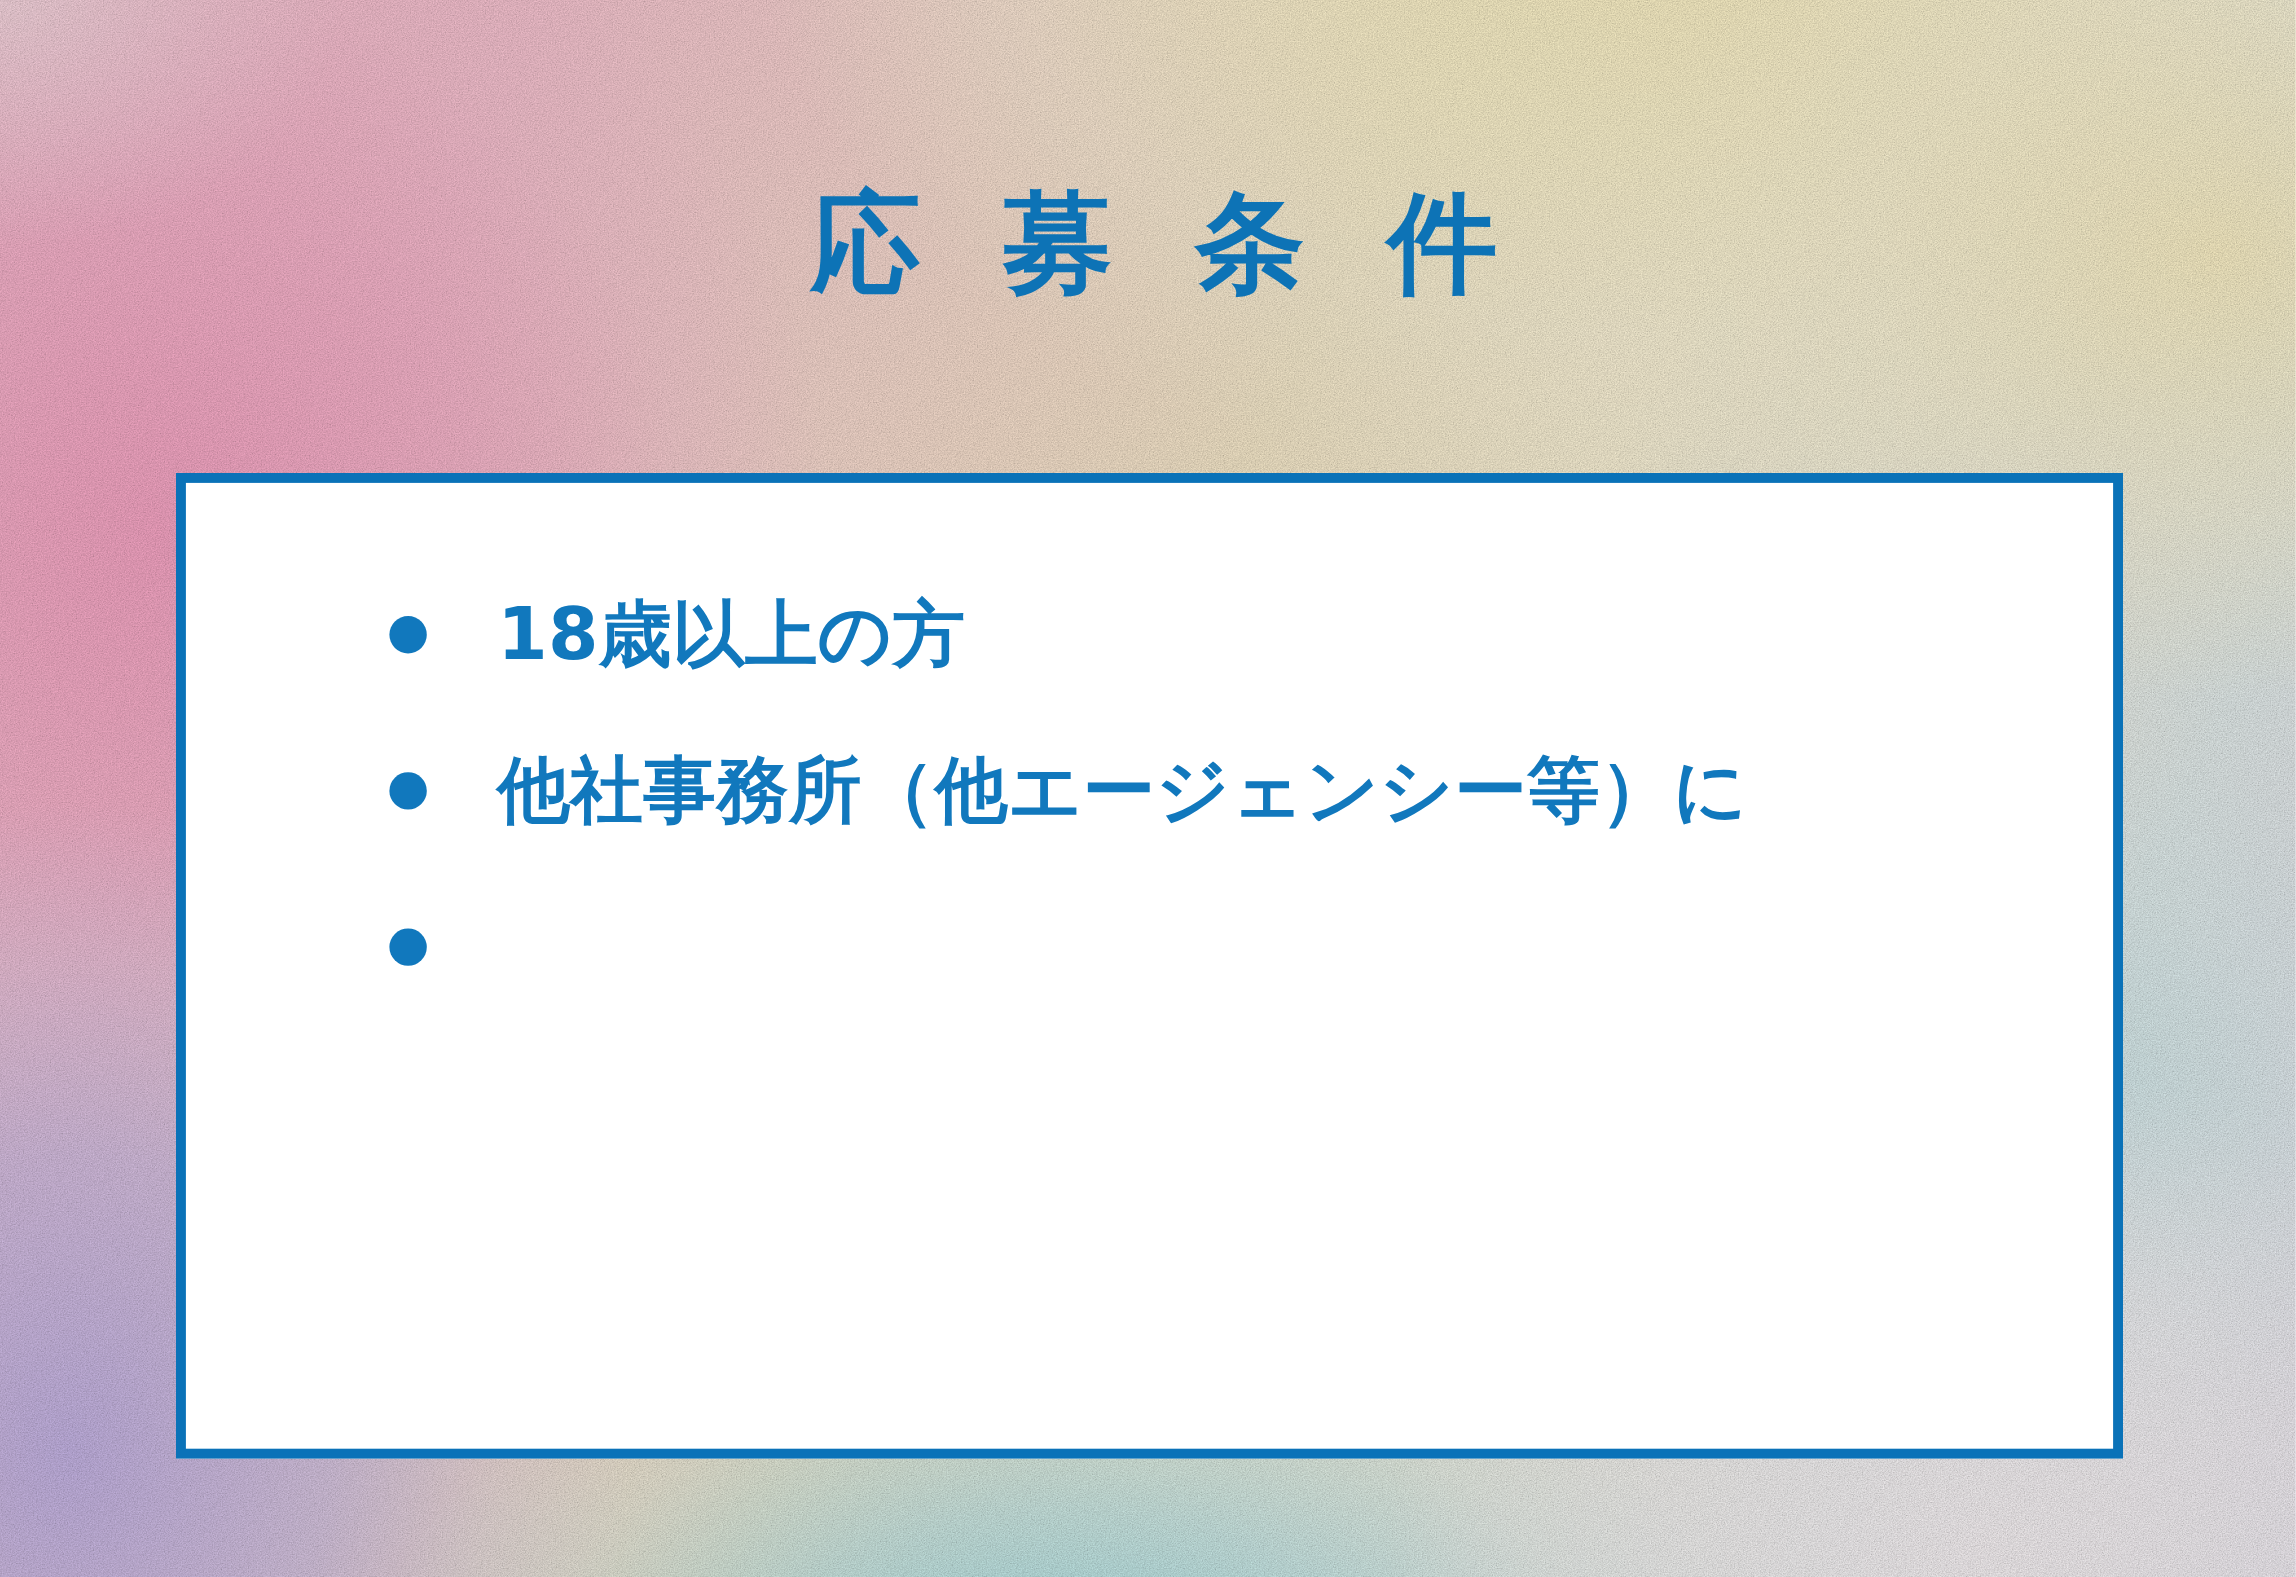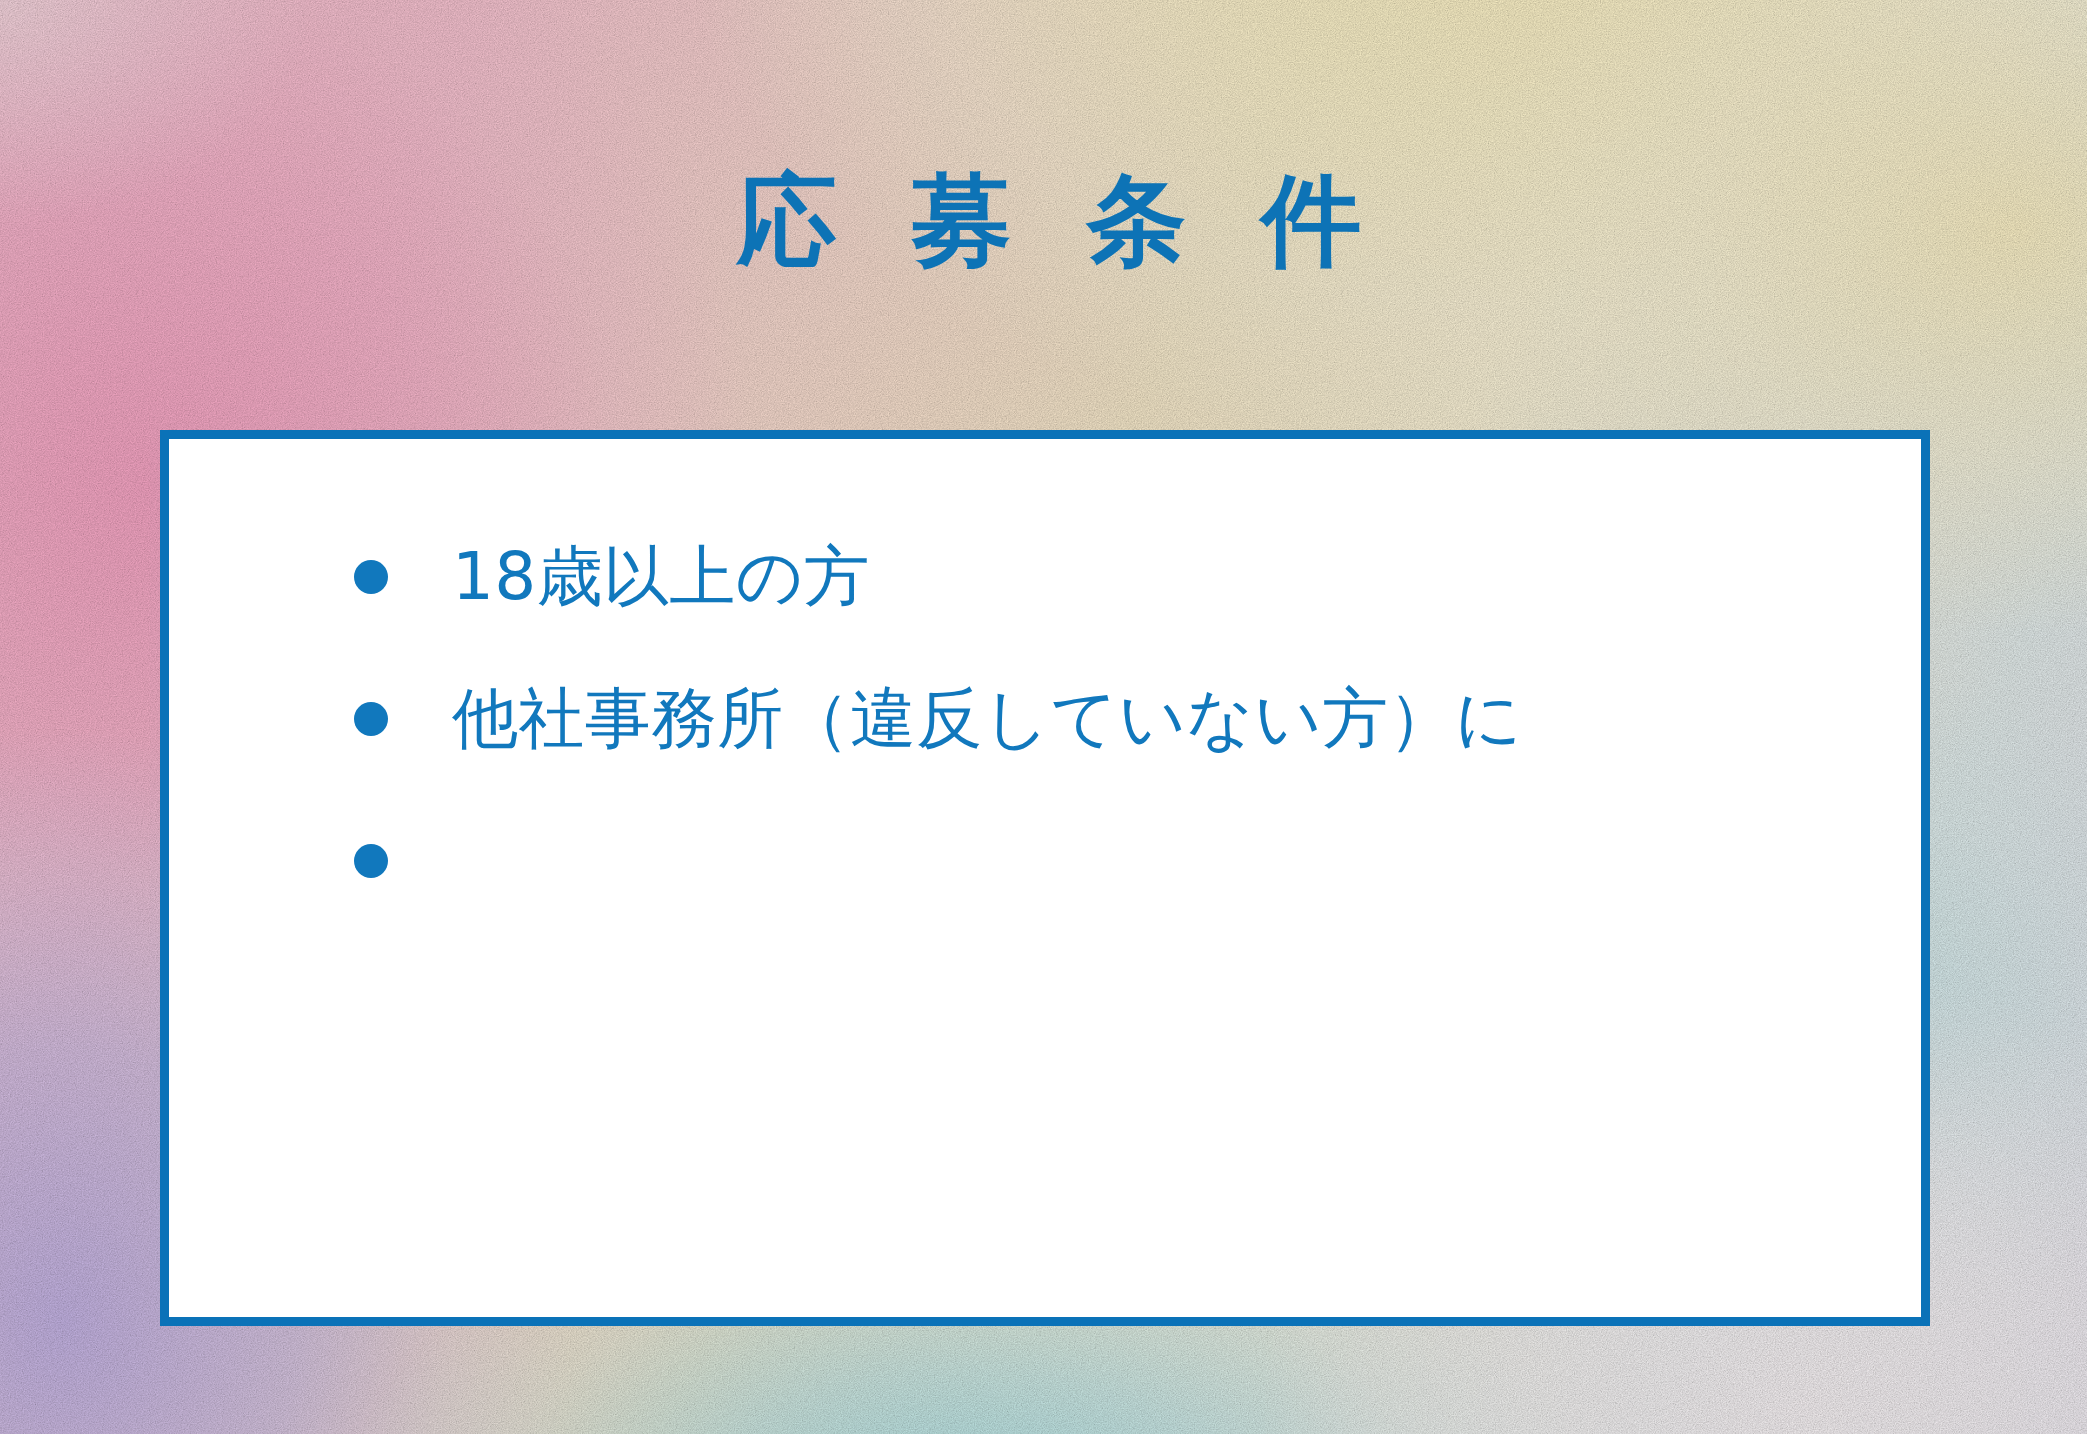--- a/index.html
+++ b/index.html
@@ -155,21 +155,21 @@
     border-radius: 50%;
     background: #1178bd;
     margin-top: 26px;
     margin-right: 64px;
   }
 
   .bullet-text {
     font-family: "DejaVu Sans", "Liberation Sans", sans-serif;
     font-size: 66px;
     line-height: 1.30;
-    font-weight: 400;
+    font-weight: 700;
     color: #1178bd;
     letter-spacing: 0.005em;
   }
   .bullet-text .line { display: block; white-space: nowrap; }
 </style>
 </head>
 <body>
 
 <div id="slide">
 
@@ -202,21 +202,21 @@
       <div class="bullet-item">
         <span class="bullet-dot"></span>
         <div class="bullet-text">
           <span class="line">18歳以上の方</span>
         </div>
       </div>
 
       <div class="bullet-item">
         <span class="bullet-dot"></span>
         <div class="bullet-text">
-          <span class="line">他社事務所（違反していない方）に</span>
+          <span class="line">他社事務所（他エージェンシー等）に</span>
         </div>
       </div>
 
       <div class="bullet-item">
         <span class="bullet-dot"></span>
       </div>
 
     </div>
   </div>
 

